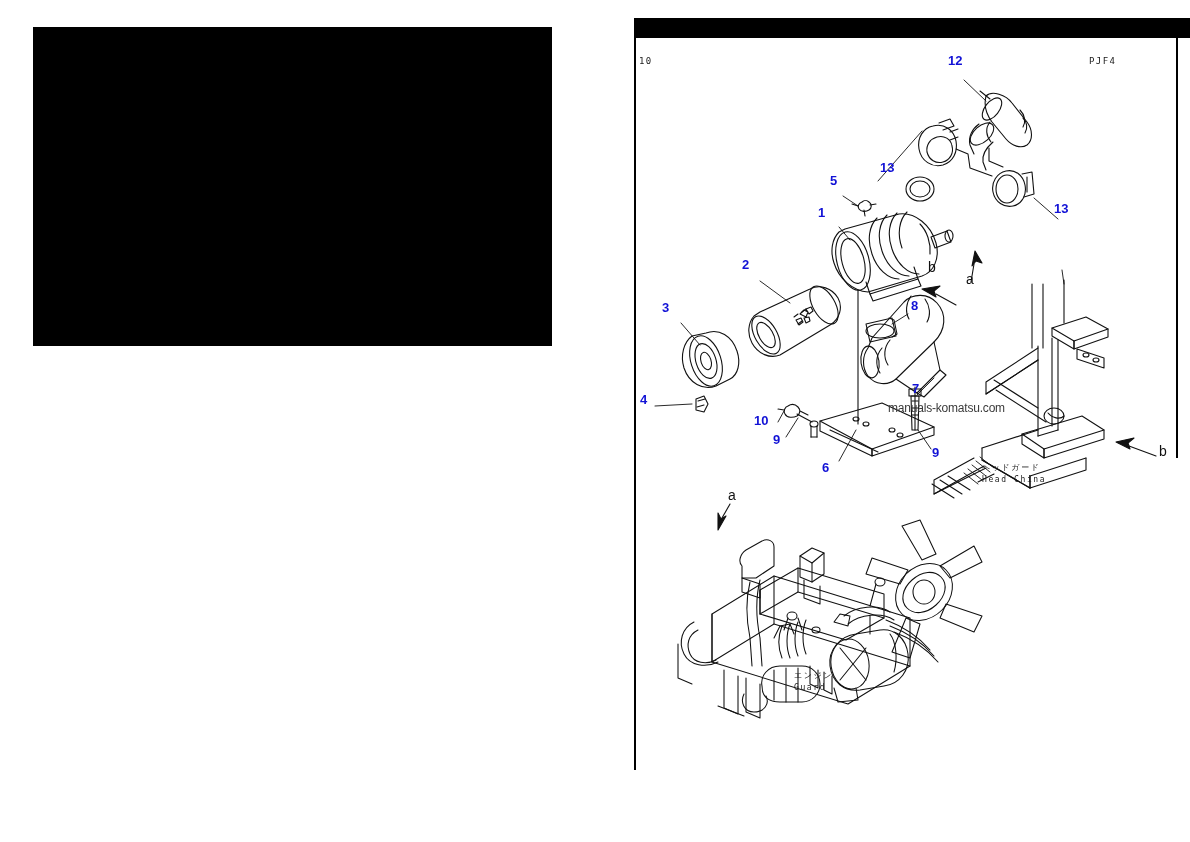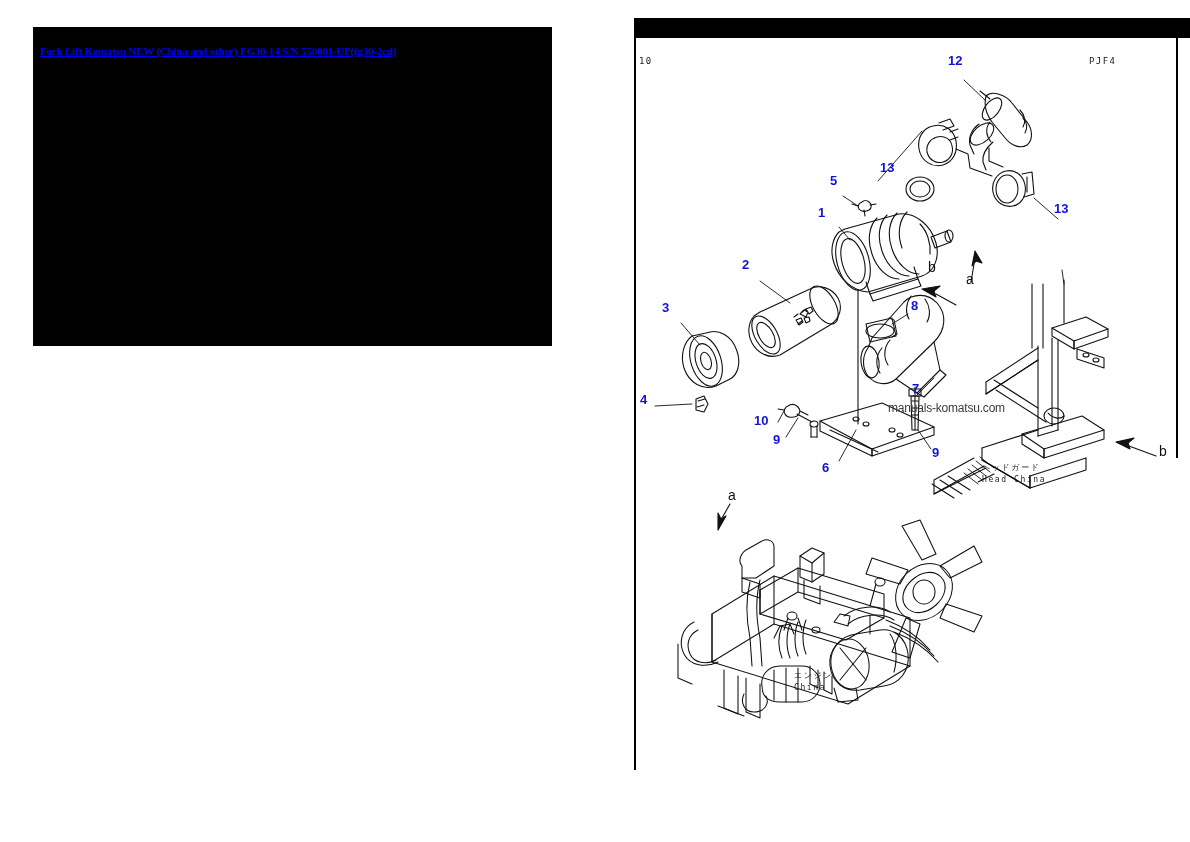--- a/index.html
+++ b/index.html
@@ -39,21 +39,20 @@
   #watermark{position:absolute;left:254px;top:368px;font-family:"Liberation Sans",sans-serif;
        font-size:12px;color:#3a3a3a;letter-spacing:-0.2px;white-space:nowrap;margin-top:15px;}
 
   #art{position:absolute;left:0;top:0;width:556px;height:752px;}
 </style>
 </head>
 <body>
 
 <div id="left-panel">
   <div id="thumb-box"></div>
-  <a id="thumb-title" href="#">Fork Lift Komatsu NEW (China and other) FG30-14 S/N 550001-UP(fg30-2cd)</a>
 </div>
 
 <div id="page">
 
   <div id="page-topband"></div>
   <div id="page-border-left"></div>
   <div id="page-border-right"></div>
 
   <div class="hdr" id="hdr-left">10</div>
   <div class="hdr" id="hdr-right">PJF4</div>
@@ -411,17 +410,17 @@
   <div class="marker" style="left:332px;top:254px">a</div>
   <div class="marker" style="left:525px;top:426px">b</div>
   <div class="marker" style="left:94px;top:470px">a</div>
 
   <div class="cap" style="left:348px;top:444px">
     <div>ヘッドガード</div>
     <div>Head China</div>
   </div>
   <div class="cap" style="left:160px;top:652px">
     <div>エンジン</div>
-    <div>China</div>
+    <div>Guard</div>
   </div>
 
   <div id="watermark">manuals-komatsu.com</div>
 </div>
 
 </body></html>

